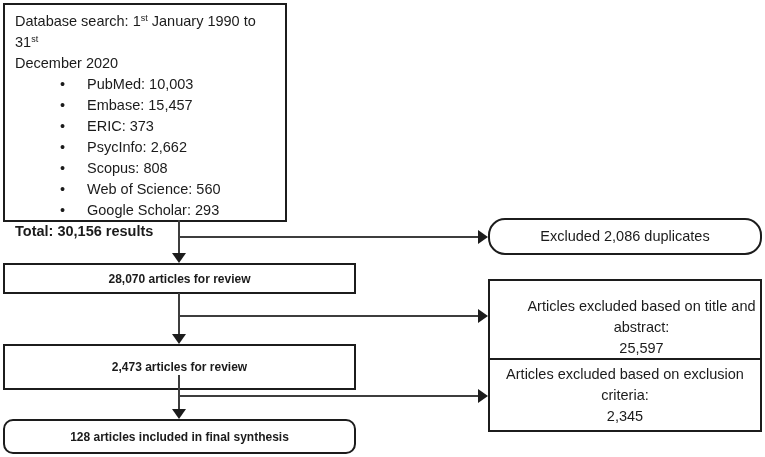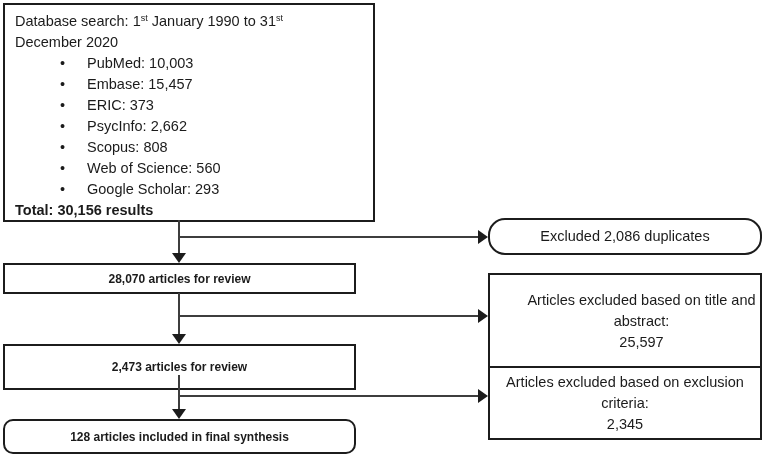--- a/index.html
+++ b/index.html
@@ -14,21 +14,21 @@
   }
   .box {
     position: absolute;
     box-sizing: border-box;
     border: 2px solid #1c1c1c;
     background: #ffffff;
   }
   
   .search-box {
     left: 3px; top: 3px;
-    width: 372px; height: 219px;
+    width: 284px; height: 219px;
     padding: 6px 10px 12px 10px;
     font-size: 14.5px;
     line-height: 21px;
   }
   .search-box .sup {
     font-size: 9px;
     position: relative;
     top: -5px;
     line-height: 0;
   }
@@ -113,26 +113,26 @@
   <div class="box stage-box" style="top:344px; height:46px;">
     <span>2,473 articles for review</span>
   </div>
   <div class="box stage-box" style="top:419px; height:35px;border-radius:10px;">
     <span>128 articles included in final synthesis</span>
   </div>
 
   <div class="box side-box" style="top:218px; height:37px;border-radius:17px;">
     <div>Excluded 2,086 duplicates</div>
   </div>
-  <div class="box side-box" style="top:273px; height:96px;padding-left:33px;">
+  <div class="box side-box" style="top:279px; height:96px;padding-left:33px;">
     <div>Articles excluded based on title and</div>
     <div>abstract:</div>
     <div>25,597</div>
   </div>
-  <div class="box side-box" style="top:366px; height:74px;">
+  <div class="box side-box" style="top:358px; height:74px;">
     <div>Articles excluded based on exclusion</div>
     <div>criteria:</div>
     <div>2,345</div>
   </div>
 
   <div>
     <div class="vline" style="left:178px; top:220px; height:34px;"></div>
     <div class="arrow-down" style="left:172px; top:253px;"></div>
   </div>
   <div>

